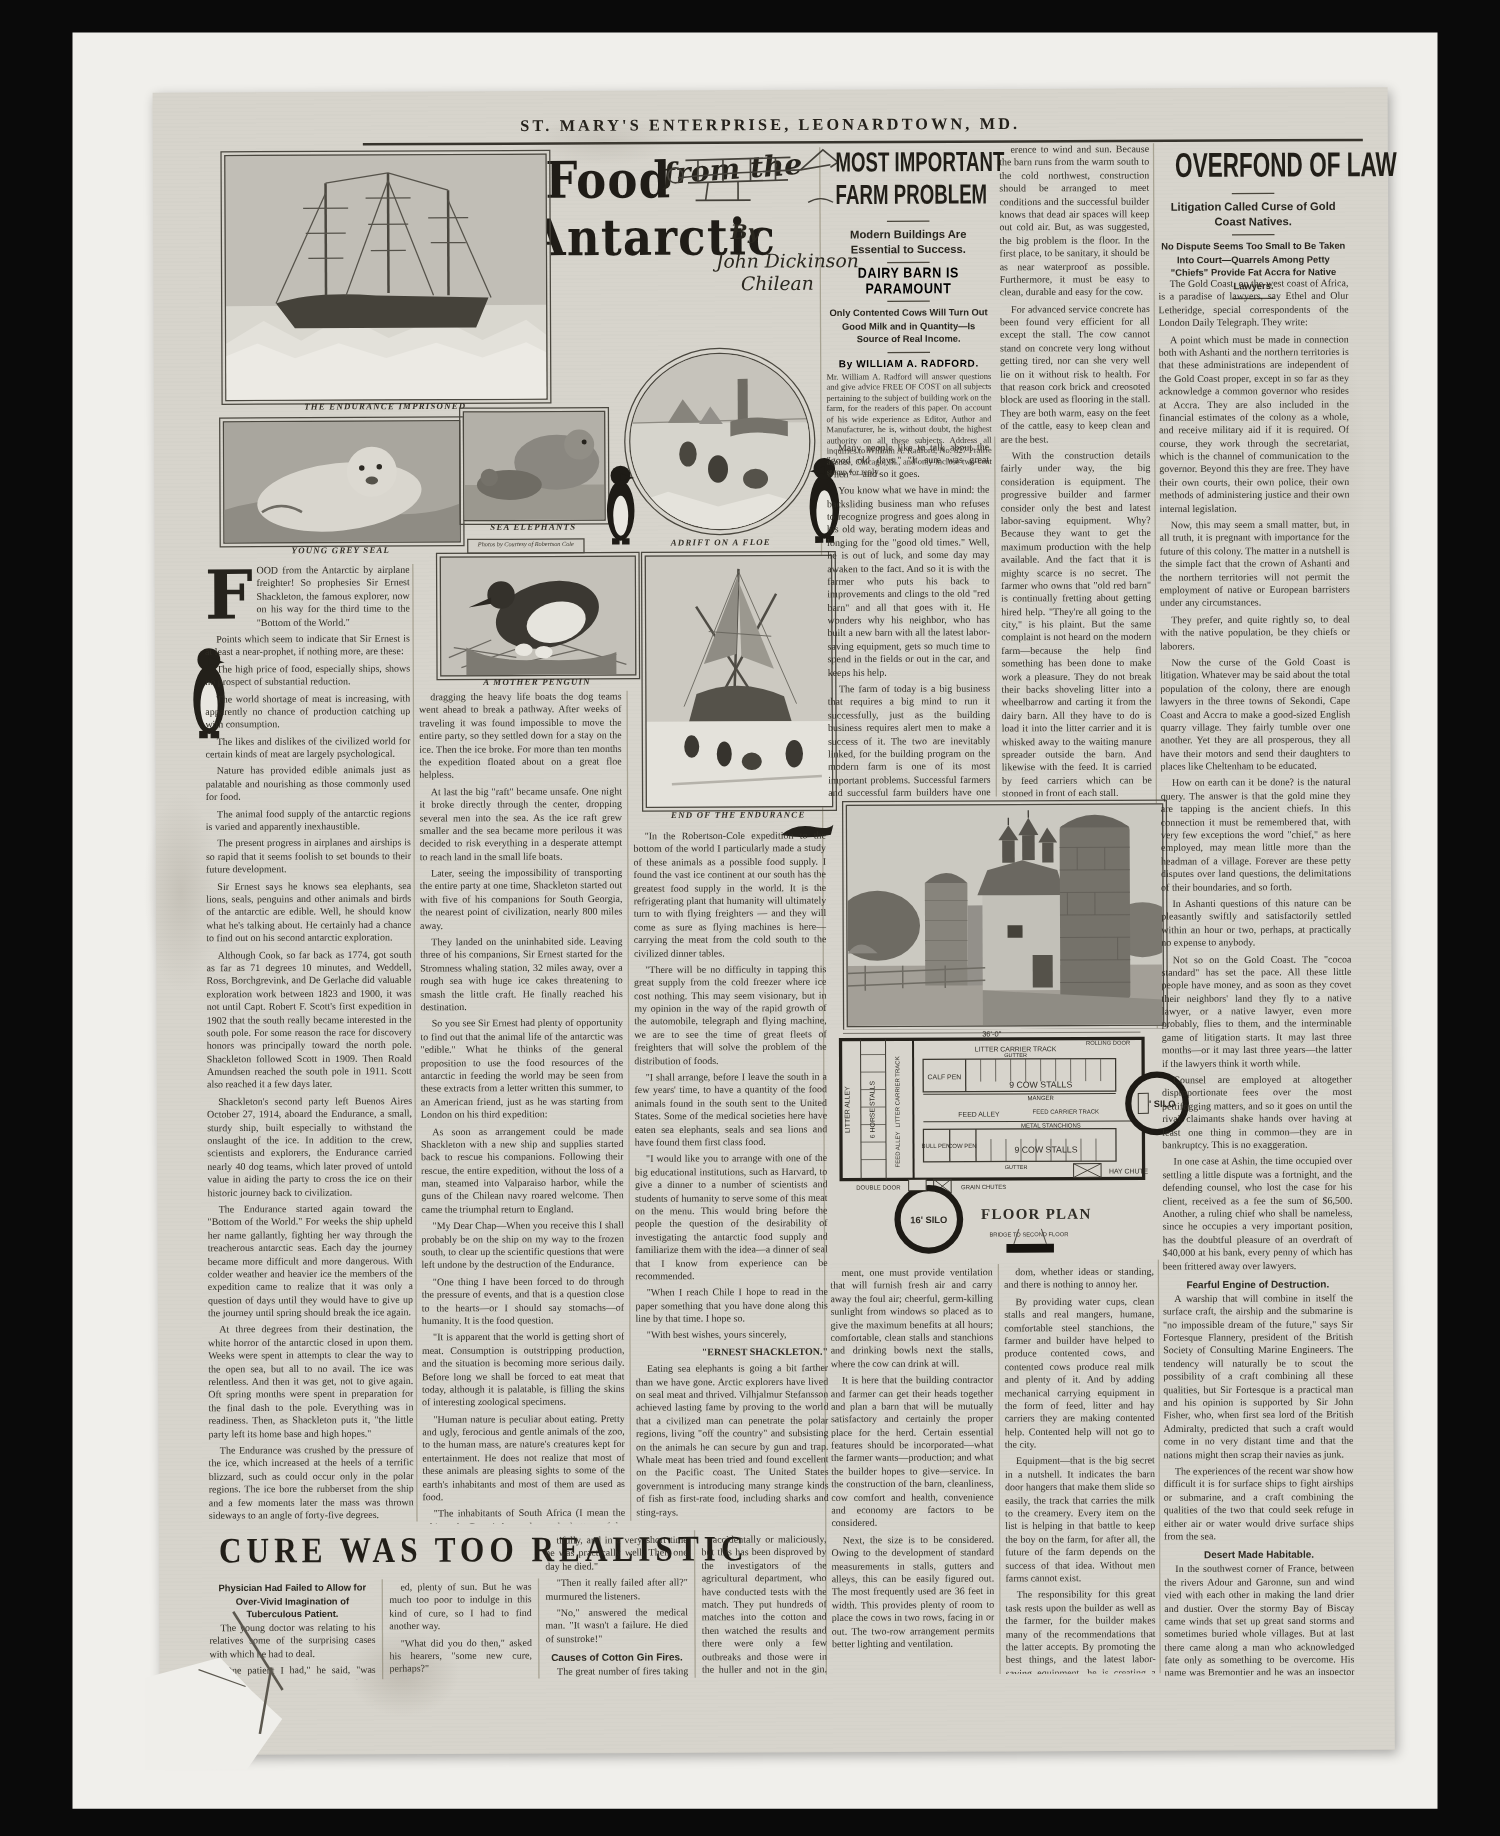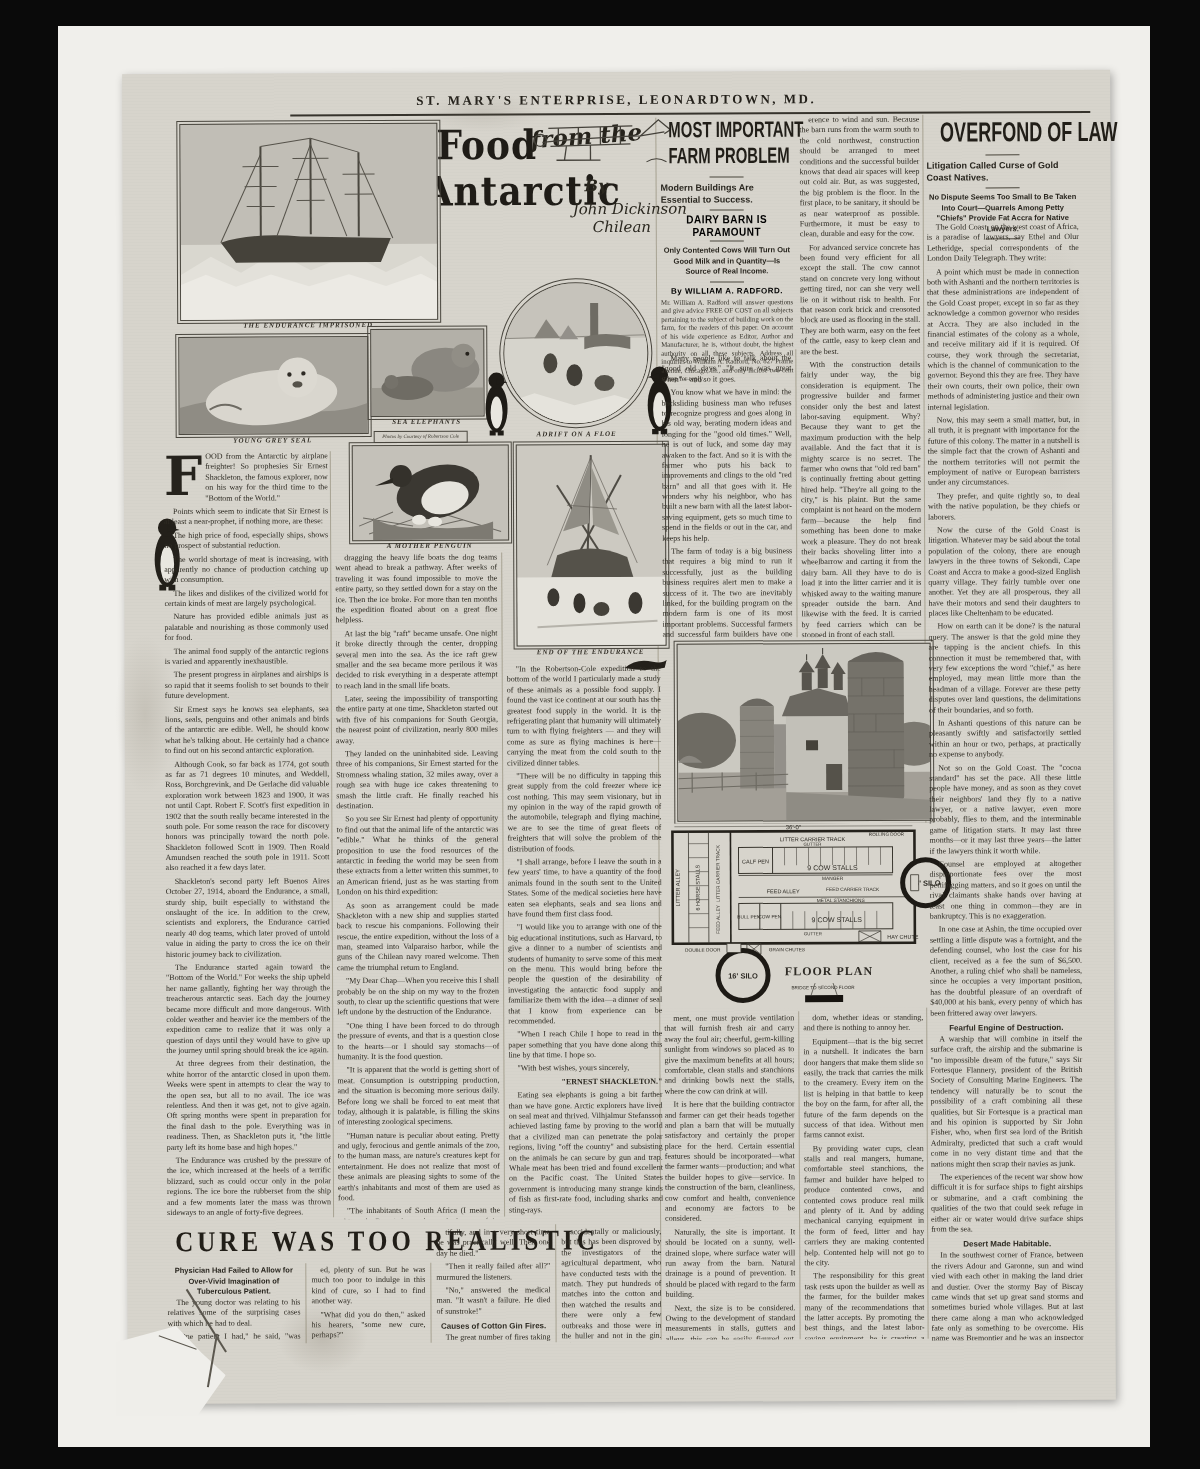--- a/index.html
+++ b/index.html
@@ -18,21 +18,21 @@
        overflow:hidden;}
   .col p{margin:0 0 3px;text-indent:9px;}
   .col p.noind{text-indent:0;}
   .photo{position:absolute;background:#b8b5ad;border:1px solid #4a473f;outline:1px solid #4a473f;
          outline-offset:2px;overflow:hidden;}
   .photo svg{display:block;}
   .caption{position:absolute;font:italic bold 7px "Liberation Serif",serif;letter-spacing:1px;
            text-align:center;color:#332f27;}
   .sec-h{font:bold 8px "Liberation Sans",sans-serif;text-align:center;margin:5px 0 2px;text-indent:0;}
   .mini-rule{width:34px;height:1px;background:#4a463c;margin:4px auto;}
-  .deck{font:bold 9px/1.35 "Liberation Sans",sans-serif;color:#29261f;}
+  .deck{font:bold 9px/1.35 "Liberation Sans",sans-serif;text-align:center;color:#29261f;}
   .deck2{font:bold 7.5px/1.4 "Liberation Sans",sans-serif;text-align:center;color:#29261f;}
   .bighead{font:bold 17px/1.15 "Liberation Sans",sans-serif;text-align:center;color:#211e18;
            transform:scale(.88,1.3);transform-origin:center top;white-space:nowrap;}
   .lawhead{font:bold 22px "Liberation Sans",sans-serif;text-align:center;color:#211e18;
            transform:scale(.82,1.25);transform-origin:center top;white-space:nowrap;}
   .curehead{font:bold 25px "Liberation Serif",serif;letter-spacing:4px;color:#211e18;
             transform:scaleY(1.15);transform-origin:left top;white-space:nowrap;}
   .byline{font:bold 8px "Liberation Sans",sans-serif;text-align:center;letter-spacing:.5px;}
   .note{font:6.8px/1.25 "Liberation Serif",serif;text-align:justify;color:#35322a;}
   .dropcap{float:left;font:bold 54px/0.82 "DejaVu Serif",serif;color:#26231d;margin:2px 3px 0 0;}
@@ -474,29 +474,28 @@
         <rect x="142" y="172" width="38" height="7" fill="#16130f"></rect>
         <line x1="152" y1="160" x2="148" y2="172" stroke="#3a372f" stroke-width="0.7"></line>
         <line x1="170" y1="160" x2="174" y2="172" stroke="#3a372f" stroke-width="0.7"></line>
       </g>
     </svg>
 
     <div class="col" style="left:538px;top:942px;width:130px;height:326px">
       <div>
           <p>ment, one must provide ventilation that will furnish fresh air and carry away the foul air; cheerful, germ-killing sunlight from windows so placed as to give the maximum benefits at all hours; comfortable, clean stalls and stanchions and drinking bowls next the stalls, where the cow can drink at will.</p>
           <p>It is here that the building contractor and farmer can get their heads together and plan a barn that will be mutually satisfactory and certainly the proper place for the herd. Certain essential features should be incorporated—what the farmer wants—production; and what the builder hopes to give—service. In the construction of the barn, cleanliness, cow comfort and health, convenience and economy are factors to be considered.</p>
-          <p>Naturally, the site is important. It should be located on a sunny, well-drained slope, where surface water will run away from the barn. Natural drainage is a pound of prevention. It should be placed with regard to the farm building.</p>
           <p>Next, the size is to be considered. Owing to the development of standard measurements in stalls, gutters and alleys, this can be easily figured out. The most frequently used are 36 feet in width. This provides plenty of room to place the cows in two rows, facing in or out. The two-row arrangement permits better lighting and ventilation.</p>
         </div>
     </div>
     <div class="col" style="left:677px;top:942px;width:120px;height:326px">
       <div>
           <p>dom, whether ideas or standing, and there is nothing to annoy her.</p>
+          <p>By providing water cups, clean stalls and real mangers, humane, comfortable steel stanchions, the farmer and builder have helped to produce contented cows, and contented cows produce real milk and plenty of it. And by adding mechanical carrying equipment in the form of feed, litter and hay carriers they are making contented help. Contented help will not go to the city.</p>
           <p>Equipment—that is the big secret in a nutshell. It indicates the barn door hangers that make them slide so easily, the track that carries the milk to the creamery. Every item on the list is helping in that battle to keep the boy on the farm, for after all, the future of the farm depends on the success of that idea. Without men farms cannot exist.</p>
-          <p>By providing water cups, clean stalls and real mangers, humane, comfortable steel stanchions, the farmer and builder have helped to produce contented cows, and contented cows produce real milk and plenty of it. And by adding mechanical carrying equipment in the form of feed, litter and hay carriers they are making contented help. Contented help will not go to the city.</p>
           <p>The responsibility for this great task rests upon the builder as well as the farmer, for the builder makes many of the recommendations that the latter accepts. By promoting the best things, and the latest labor-saving equipment, he is creating a wholesome atmosphere and making surroundings so attractive that he accomplishes a double-barreled purpose, he constructs and inspires.</p>
         </div>
 
     </div>
 
     <div class="abs" style="left:804px;top:46px;width:152px">
       <div class="lawhead">OVERFOND OF LAW</div>
       <div class="mini-rule" style="margin-top:12px"></div>
       <div class="deck">Litigation Called Curse of Gold Coast Natives.</div>
       <div class="mini-rule"></div>

